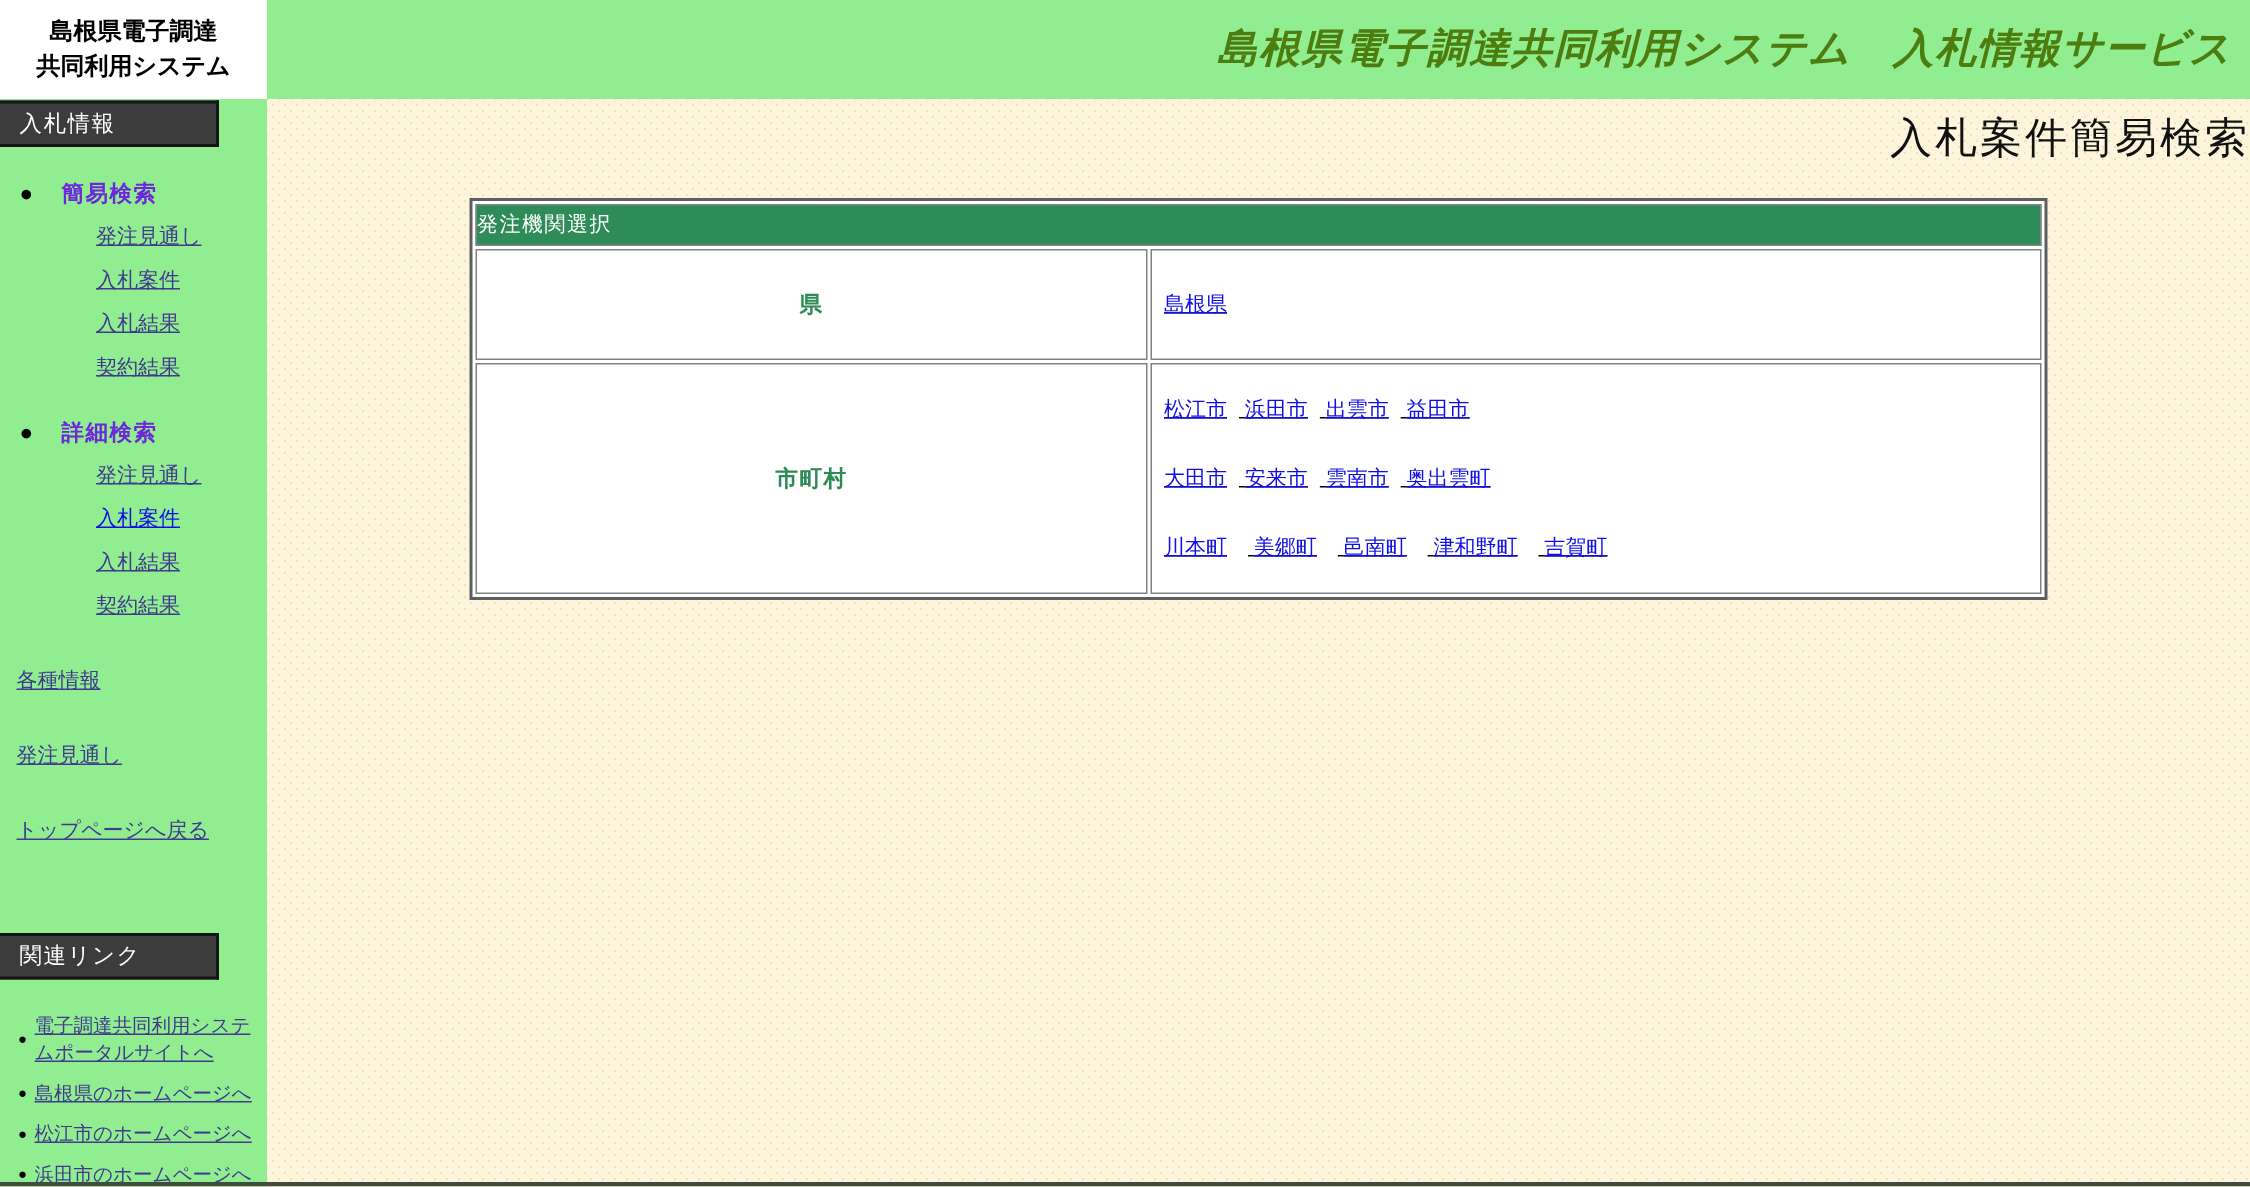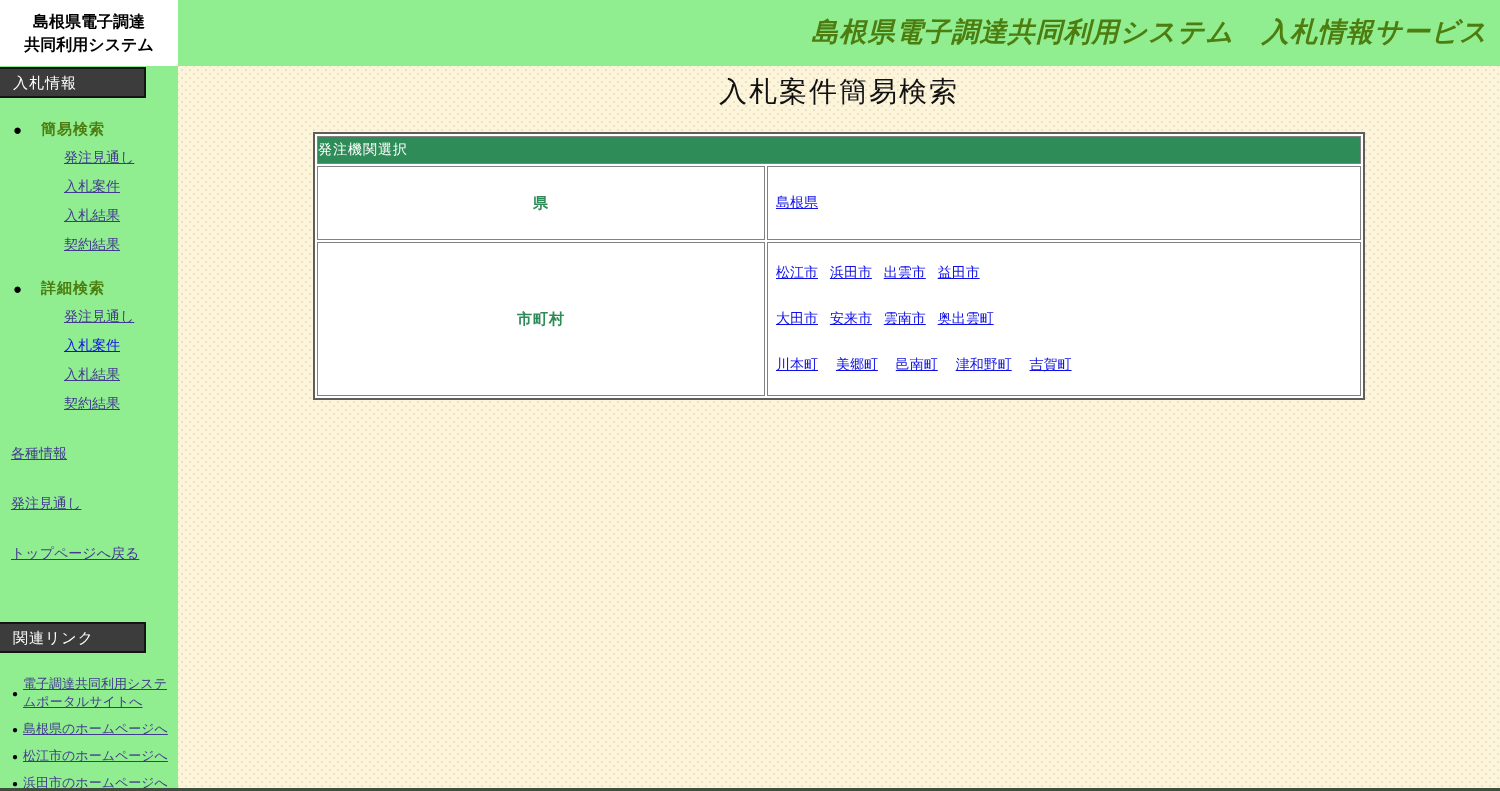--- a/index.html
+++ b/index.html
@@ -25,21 +25,21 @@
     text-align:right;
   }
   .dark-bar {
     width:146px; height:31px; background:#3C3C3C;
     border:2px solid #151515; border-left:none;
     color:#FFFFFF; font-size:15px; line-height:27px;
     padding-left:13px; letter-spacing:1px;
   }
   .nav-group-header { display:flex; align-items:center; margin-left:13px; }
   .nav-group-header .bullet { font-size:15px; color:#000; }
-  .nav-group-header .glabel { font-weight:bold; font-size:15px; margin-left:19px; letter-spacing:1px; color:#4d7c0f; }
+  .nav-group-header .glabel { font-weight:bold; font-size:15px; margin-left:19px; letter-spacing:1px; color:#6d28d9; }
   .nav-links { margin:10px 0 0 64px; }
   .nav-links a { display:block; font-size:14px; margin-bottom:11px; width:max-content; }
   .standalone { margin-left:11px; }
   .standalone a { display:block; font-size:14px; width:max-content; }
   #related-list { margin-top:22px; }
   .rel-item { display:flex; align-items:center; padding-left:12px; margin-bottom:9px; }
   .rel-item .bullet { font-size:10px; margin-right:5px; color:#000; flex:0 0 auto; }
   .rel-item a { font-size:13px; line-height:18px; }
 
   
@@ -51,41 +51,41 @@
     color:#4d7c0f; letter-spacing:1px; white-space:nowrap;
   }
   #content {
     width:1322px; height:722px;
     background-color:#FCF4DB;
     background-image:radial-gradient(#EEE1BD 14%, rgba(0,0,0,0) 15%),
                      radial-gradient(#EEE1BD 14%, rgba(0,0,0,0) 15%);
     background-size:8px 8px; background-position:0 0,4px 4px;
   }
   #page-heading {
-    padding-top:7px; text-align:center;
+    padding-top:7px; text-align:right;
     font-size:28px; font-weight:normal; color:#111; letter-spacing:2px;
   }
   #org-table {
     margin:21px auto 0 auto;
     width:1052px;
     border:2px solid #5E5E5E;
     border-spacing:2px; border-collapse:separate;
     background:#FFFFFF;
   }
   #org-table td { border:1px solid #828282; background:#FFFFFF; }
   td.tbl-header {
     height:28px; background:#2E8C58 !important;
     color:#FFFFFF; font-weight:normal; font-size:14px;
     letter-spacing:1px;
   }
   td.row-label {
     width:448px; text-align:center; vertical-align:middle;
     color:#2E8B57; font-weight:bold; font-size:15px; letter-spacing:1px;
   }
-  td.row-links { padding-left:8px; vertical-align:middle; font-size:14px; }
+  td.row-links { padding-left:8px; vertical-align:middle; font-size:14px;text-decoration:underline; }
   tr.pref-row td { height:74px; }
   tr.muni-row td { height:154px; }
   .muni-line { margin:0; }
   .muni-line + .muni-line { margin-top:28px; }
   .muni-line a { margin-right:8px; }
   .muni-line.wide a { margin-right:14px; }
 
   #footer-edge {
     position:absolute; left:0; bottom:0; width:1500px; height:3px;
     background:#3E4E3E;

